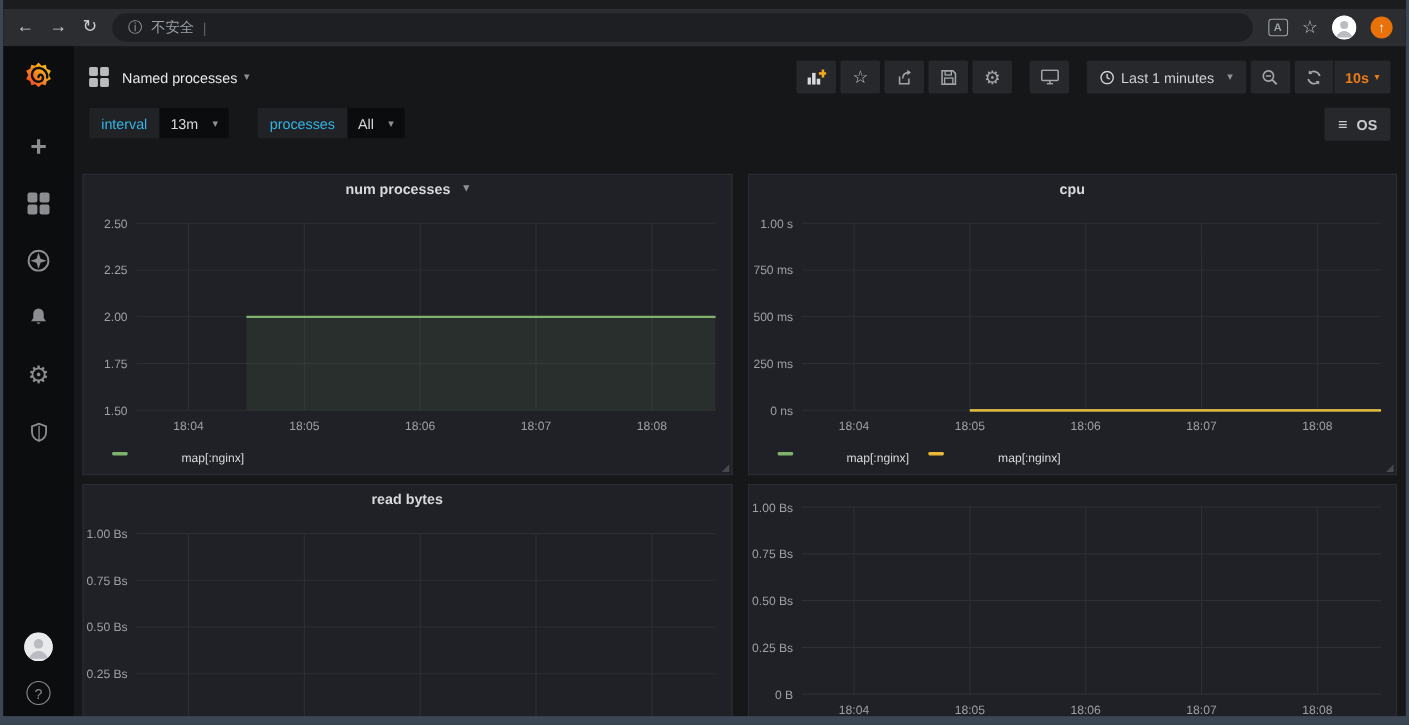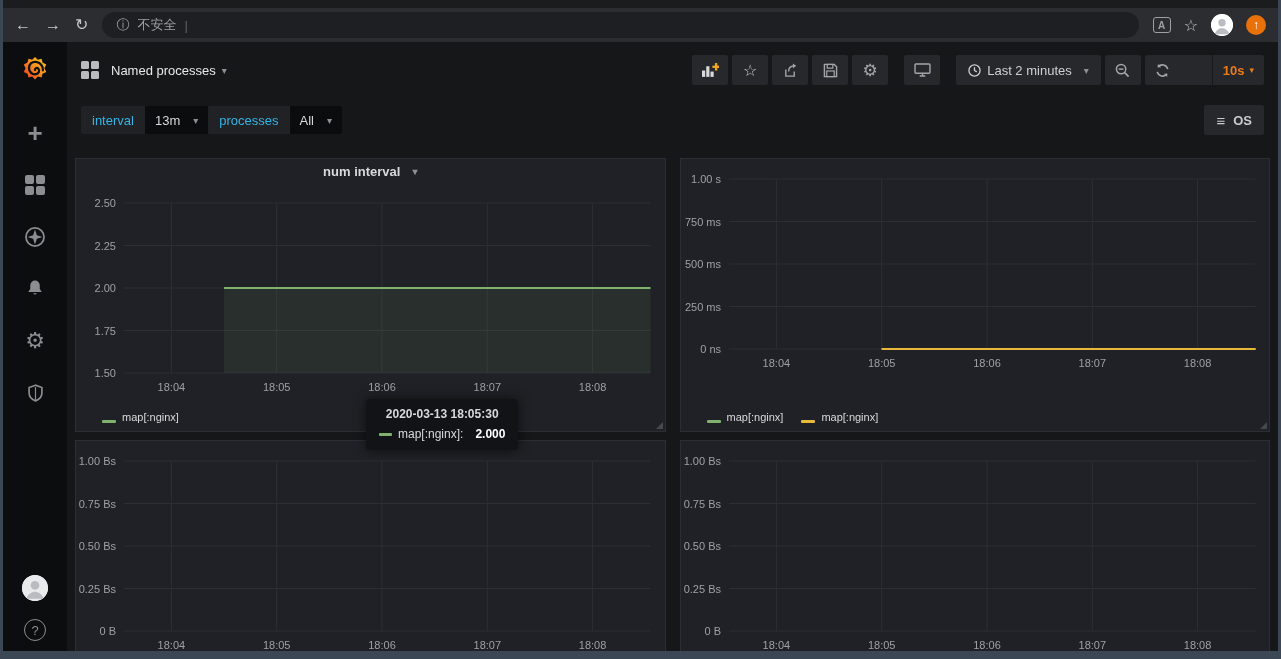--- a/index.html
+++ b/index.html
@@ -54,27 +54,27 @@
   .nb-grid i { width:8px; height:8px; background:#b9bbbe; border-radius:1.5px; }
   .db-title { color:#e8e9ea; font-size:13px; }
   .caret { color:#8e9095; font-size:10px; margin-left:6px; }
   .nav-right { margin-left:auto; display:flex; align-items:center; }
   .navbtn { height:30px; min-width:36px; background:#26282c; border-radius:2px;
             display:flex; align-items:center; justify-content:center; gap:6px;
             color:#a2a5a9; margin-left:4px; font-size:14px; cursor:pointer; }
   .gap-l { margin-left:16px; }
   .timebtn { padding:0 12px; font-size:13px; color:#cfd0d2; }
   .refresh-group { display:flex; margin-left:4px; background:#26282c; border-radius:2px;
-                   height:30px; align-items:stretch;gap:32px; }
+                   height:30px; align-items:stretch; }
   .refresh-group .seg { display:flex; align-items:center; padding:0 10px; cursor:pointer; }
   .refresh-group .seg + .seg { border-left:1px solid #17181a; }
   .accent { color:#eb7b18; font-size:13px; font-weight:bold; }
   .accent-caret { color:#eb7b18; font-size:9px; margin-left:5px; }
 
-  .submenu { height:44px; display:flex; align-items:center; padding:0 14px; }
+  .submenu { height:44px; display:flex; align-items:flex-start; padding:0 14px; gap:26px; }
   .variable { display:flex; height:28px; border-radius:2px; overflow:hidden; cursor:pointer; }
   .var-label { background:#202226; color:#33b5e5; padding:0 11px; display:flex;
                align-items:center; font-size:13px; }
   .var-value { background:#0b0c0e; color:#d8d9da; padding:0 10px; gap:7px;
                display:flex; align-items:center; font-size:13px; }
   .os-btn { margin-left:auto; height:30px; background:#26282c; border-radius:2px;
             color:#c9cbcd; display:flex; gap:8px; padding:0 12px; align-items:center;
             font-size:13px; font-weight:bold; cursor:pointer; }
   .hamburger { font-size:15px; color:#c9cbcd; }
 
@@ -83,21 +83,21 @@
             grid-auto-rows:274px; gap:8px 14px; overflow:hidden; }
   .panel { background:#1f2126; border:1px solid #2c2e33; position:relative;
            display:flex; flex-direction:column; }
   .panel-title { height:24px; display:flex; align-items:center; justify-content:center;
                  gap:6px; color:#d8d9da; font-size:13px; font-weight:bold; cursor:pointer; }
   .chart-wrap { flex:1; position:relative; }
   svg.chart { position:absolute; left:0; top:0; width:100%; height:100%; }
   svg.chart text { font-family:"Liberation Sans", sans-serif; }
   .legend { position:absolute; left:26px; bottom:8px; display:flex; gap:18px;
             font-size:11px; color:#d8d9da; align-items:center; }
-  .legend-item { display:flex; align-items:flex-end; cursor:pointer; }
+  .legend-item { display:flex; align-items:flex-start; cursor:pointer;gap:43px; }
   .legend-dash { width:14px; height:3px; border-radius:1px; display:inline-block;
                  margin-right:6px; }
   .resize-handle { position:absolute; right:2px; bottom:2px; width:0; height:0;
                    border-left:7px solid transparent; border-bottom:7px solid #45484d;
                    cursor:nwse-resize; }
 
   
   .gtooltip { position:absolute; left:363px; top:399px; background:#111317;
               border-radius:4px; padding:8px 13px 9px; z-index:10; font-size:12px;
               color:#d8d9da; box-shadow:0 0 12px rgba(0,0,0,0.6); }
@@ -240,21 +240,21 @@
               <rect x="1" y="1" width="16" height="10" rx="1" fill="none" stroke="#a2a5a9" stroke-width="1.5"></rect>
               <path d="M6 14h6M9 11v3" stroke="#a2a5a9" stroke-width="1.5"></path>
             </svg>
           </span>
 
           <span class="navbtn timebtn gap-l">
             <svg viewBox="0 0 14 14" width="13" height="13">
               <circle cx="7" cy="7" r="6" fill="none" stroke="#cfd0d2" stroke-width="1.4"></circle>
               <path d="M7 3.5V7l2.5 1.5" fill="none" stroke="#cfd0d2" stroke-width="1.4"></path>
             </svg>
-            <span>Last 2 minutes</span>
+            <span>Last 1 minutes</span>
             <span class="caret">▾</span>
           </span>
           <span class="navbtn">
             <svg viewBox="0 0 16 16" width="15" height="15">
               <circle cx="6.5" cy="6.5" r="5" fill="none" stroke="#a2a5a9" stroke-width="1.6"></circle>
               <path d="M4 6.5h5" stroke="#a2a5a9" stroke-width="1.6"></path>
               <path d="M10.3 10.3 14.5 14.5" stroke="#a2a5a9" stroke-width="1.8"></path>
             </svg>
           </span>
           <span class="refresh-group">
@@ -292,21 +292,21 @@
         <span class="os-btn">
           <span class="hamburger">≡</span>
           <span>OS</span>
         </span>
       </div>
 
       <div class="panels">
 
         <div class="panel">
           <div class="panel-title">
-            <span>num interval</span>
+            <span>num processes</span>
             <span class="caret">▾</span>
           </div>
           <div class="chart-wrap">
             <svg class="chart" id="chart-0">
                 <line x1="48" y1="20" x2="574.5" y2="20" stroke="#2c2f34" stroke-width="1"></line>
                 <text x="40" y="24" fill="#9da0a5" font-size="11" text-anchor="end">2.50</text>
                 <line x1="48" y1="62.5" x2="574.5" y2="62.5" stroke="#2c2f34" stroke-width="1"></line>
                 <text x="40" y="66.5" fill="#9da0a5" font-size="11" text-anchor="end">2.25</text>
                 <line x1="48" y1="105" x2="574.5" y2="105" stroke="#2c2f34" stroke-width="1"></line>
                 <text x="40" y="109" fill="#9da0a5" font-size="11" text-anchor="end">2.00</text>
@@ -331,20 +331,23 @@
                 <span class="legend-item">
                   <span class="legend-dash" style="background: rgb(126, 178, 109);"></span>
                   <span>map[:nginx]</span>
                 </span>
               </div>
           </div>
           <span class="resize-handle"></span>
         </div>
 
         <div class="panel">
+          <div class="panel-title">
+            <span>cpu</span>
+          </div>
           <div class="chart-wrap">
             <svg class="chart" id="chart-1">
                 <line x1="48" y1="20" x2="574.5" y2="20" stroke="#2c2f34" stroke-width="1"></line>
                 <text x="40" y="24" fill="#9da0a5" font-size="11" text-anchor="end">1.00 s</text>
                 <line x1="48" y1="62.5" x2="574.5" y2="62.5" stroke="#2c2f34" stroke-width="1"></line>
                 <text x="40" y="66.5" fill="#9da0a5" font-size="11" text-anchor="end">750 ms</text>
                 <line x1="48" y1="105" x2="574.5" y2="105" stroke="#2c2f34" stroke-width="1"></line>
                 <text x="40" y="109" fill="#9da0a5" font-size="11" text-anchor="end">500 ms</text>
                 <line x1="48" y1="147.5" x2="574.5" y2="147.5" stroke="#2c2f34" stroke-width="1"></line>
                 <text x="40" y="151.5" fill="#9da0a5" font-size="11" text-anchor="end">250 ms</text>
@@ -371,20 +374,23 @@
                 <span class="legend-item">
                   <span class="legend-dash" style="background: rgb(234, 184, 57);"></span>
                   <span>map[:nginx]</span>
                 </span>
               </div>
           </div>
           <span class="resize-handle"></span>
         </div>
 
         <div class="panel">
+          <div class="panel-title">
+            <span>read bytes</span>
+          </div>
           <div class="chart-wrap">
             <svg class="chart" id="chart-2">
                 <line x1="48" y1="20" x2="574.5" y2="20" stroke="#2c2f34" stroke-width="1"></line>
                 <text x="40" y="24" fill="#9da0a5" font-size="11" text-anchor="end">1.00 Bs</text>
                 <line x1="48" y1="62.5" x2="574.5" y2="62.5" stroke="#2c2f34" stroke-width="1"></line>
                 <text x="40" y="66.5" fill="#9da0a5" font-size="11" text-anchor="end">0.75 Bs</text>
                 <line x1="48" y1="105" x2="574.5" y2="105" stroke="#2c2f34" stroke-width="1"></line>
                 <text x="40" y="109" fill="#9da0a5" font-size="11" text-anchor="end">0.50 Bs</text>
                 <line x1="48" y1="147.5" x2="574.5" y2="147.5" stroke="#2c2f34" stroke-width="1"></line>
                 <text x="40" y="151.5" fill="#9da0a5" font-size="11" text-anchor="end">0.25 Bs</text>
@@ -431,23 +437,15 @@
                 <text x="516.585" y="208" fill="#9da0a5" font-size="11" text-anchor="middle">18:08</text>
               </svg>
             <div class="legend" id="legend-3"></div>
           </div>
 
         </div>
 
       </div>
     </div>
 
-    <div class="gtooltip" style="position: absolute; left: 363px; top: 357px;">
-      <div class="gtooltip-time">2020-03-13 18:05:30</div>
-      <div class="gtooltip-row">
-        <span class="gtooltip-dash" id="tooltip-dash" style="background: rgb(126, 178, 109);"></span>
-        <span>map[:nginx]:</span>
-        <span class="gtooltip-val">2.000</span>
-      </div>
-    </div>
 
   </div>
 </div>
 
 </body></html>

